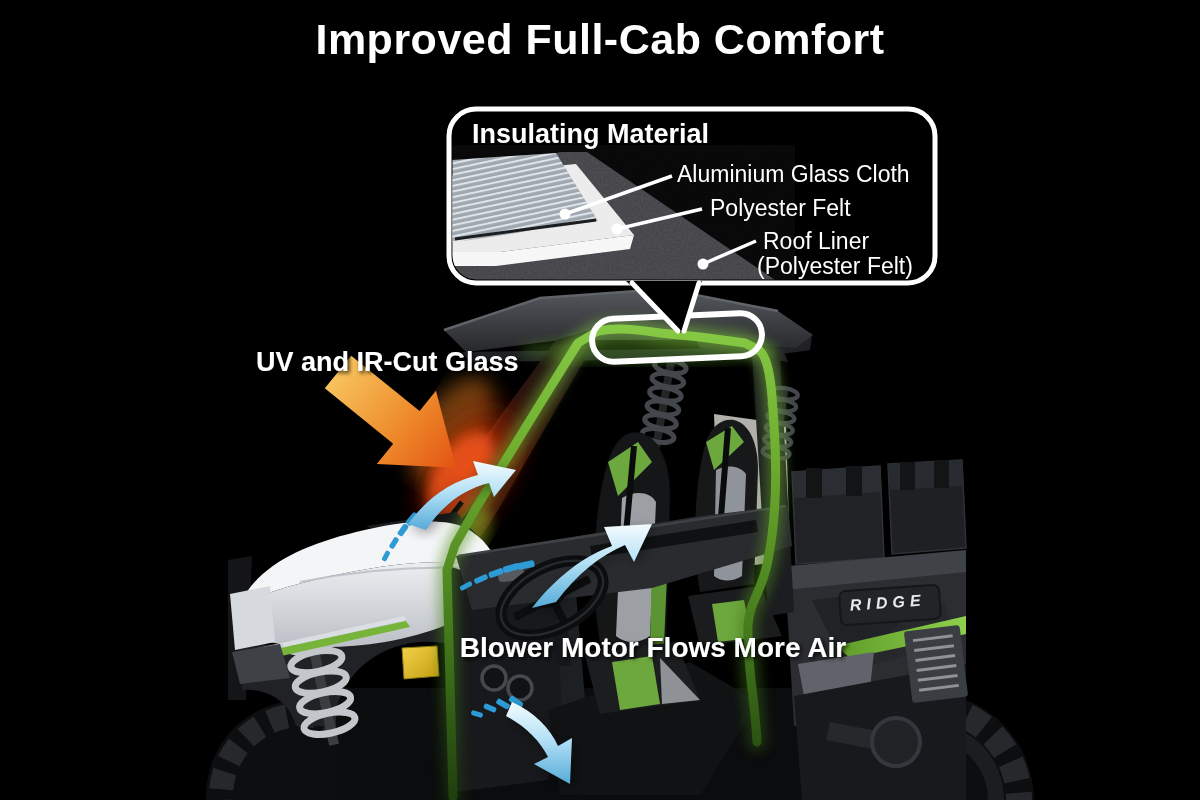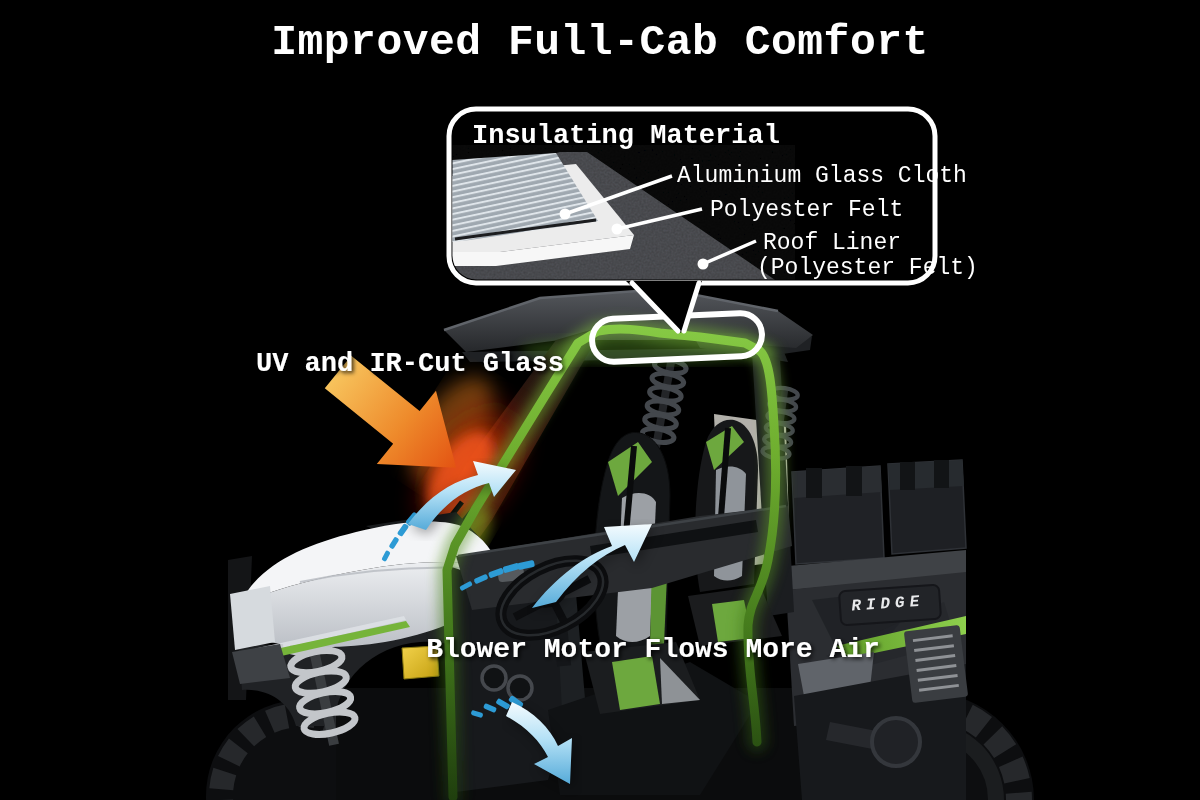--- a/index.html
+++ b/index.html
@@ -1,17 +1,17 @@
 <!DOCTYPE html>
 <html><head>
 <meta charset="utf-8">
 <style>
   html,body{margin:0;padding:0;background:#000;}
   .stage{position:relative;width:1200px;height:800px;background:#000;overflow:hidden;
-         font-family:Liberation Mono, monospace;}
+         font-family:Liberation Sans, sans-serif;}
   svg{position:absolute;inset:0;display:block;}
   .t-title{font-size:43px;font-weight:bold;fill:#fff;letter-spacing:.5px;}
   .t-callout-title{font-size:27px;font-weight:bold;fill:#fff;}
   .t-layer{font-size:23px;fill:#fff;}
   .t-annot{font-size:27px;font-weight:bold;fill:#fff;}
   .t-annot2{font-size:28px;font-weight:bold;fill:#fff;}
   .t-badge{font-size:16px;font-weight:bold;font-style:italic;fill:#e9eaec;letter-spacing:5px;}
 </style>
 </head>
 <body>

